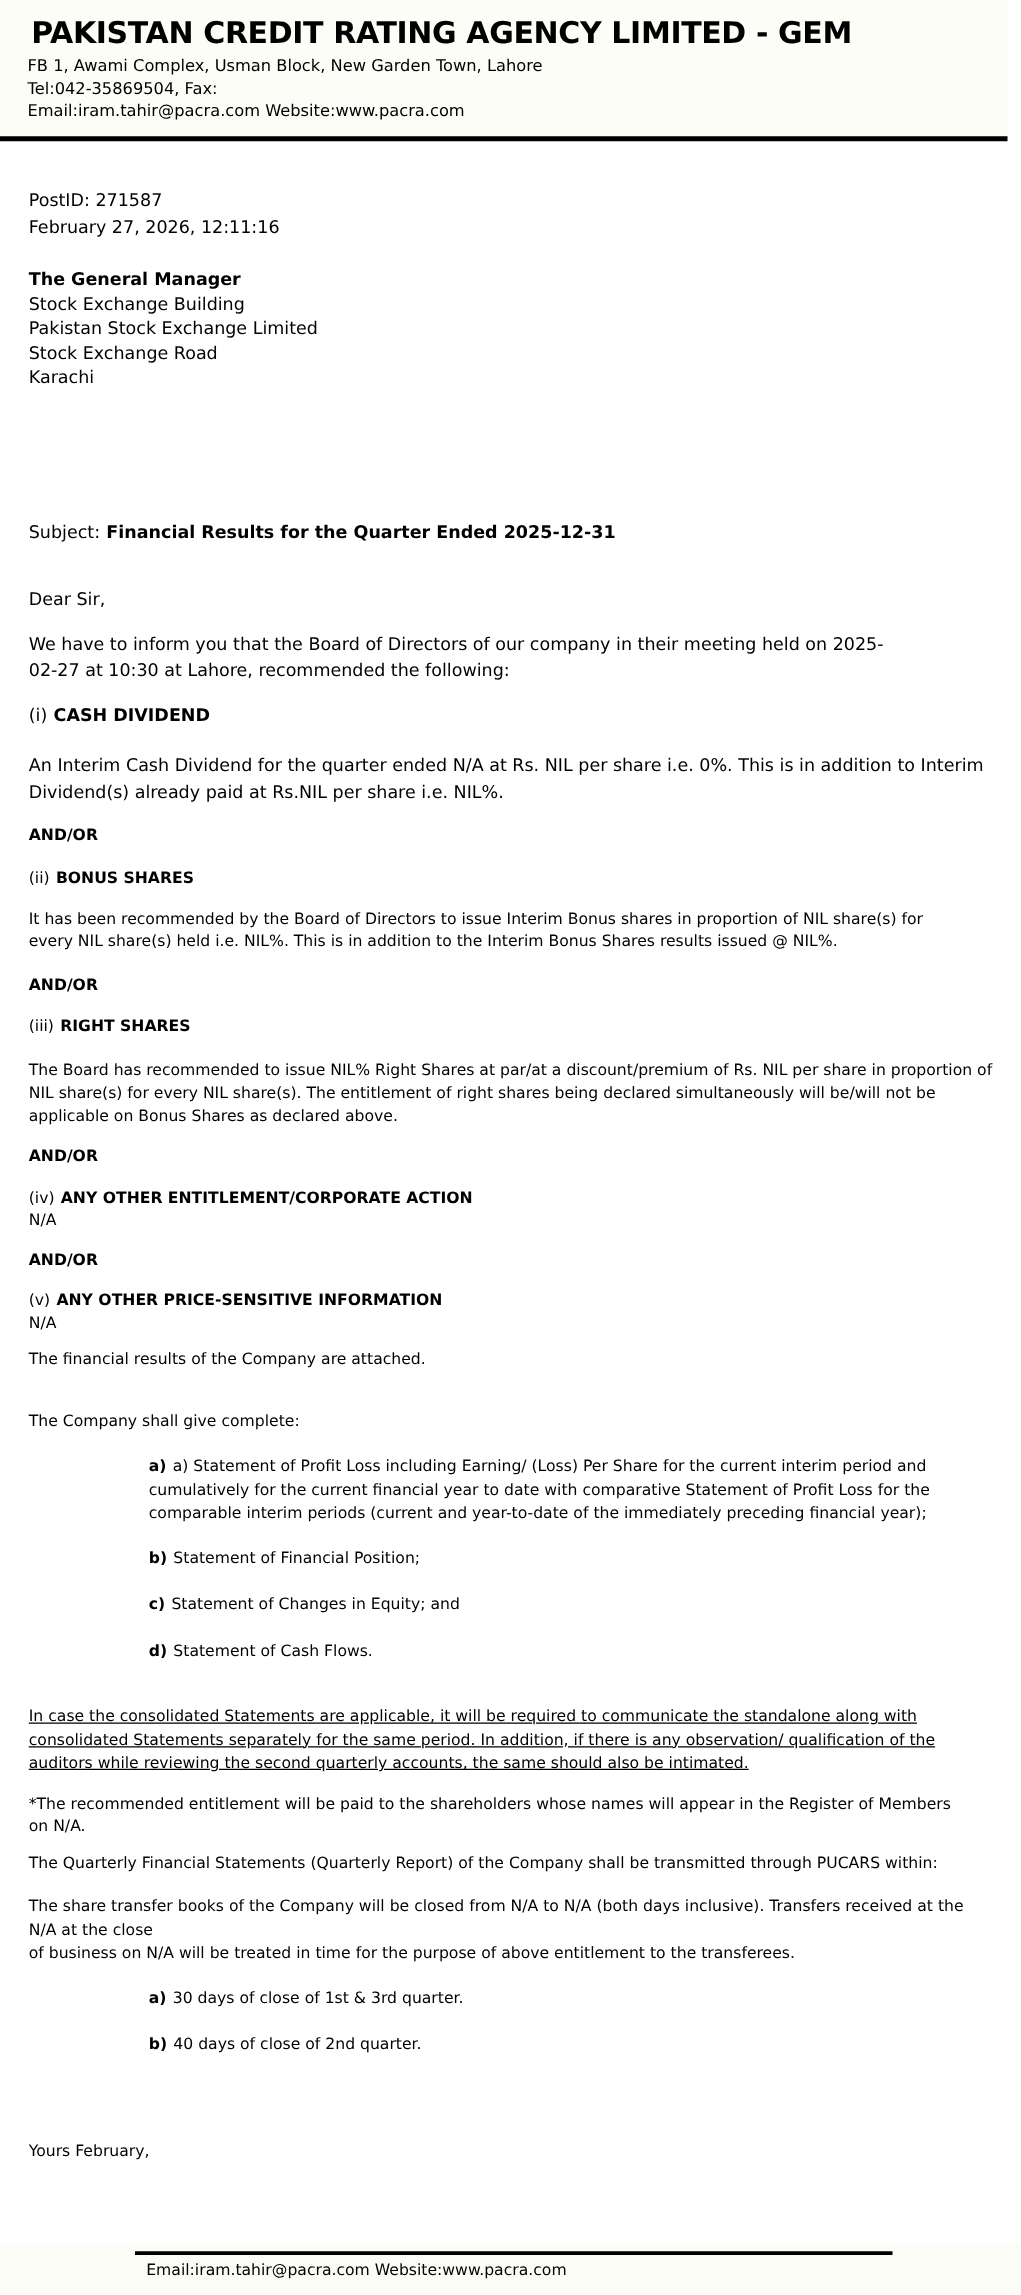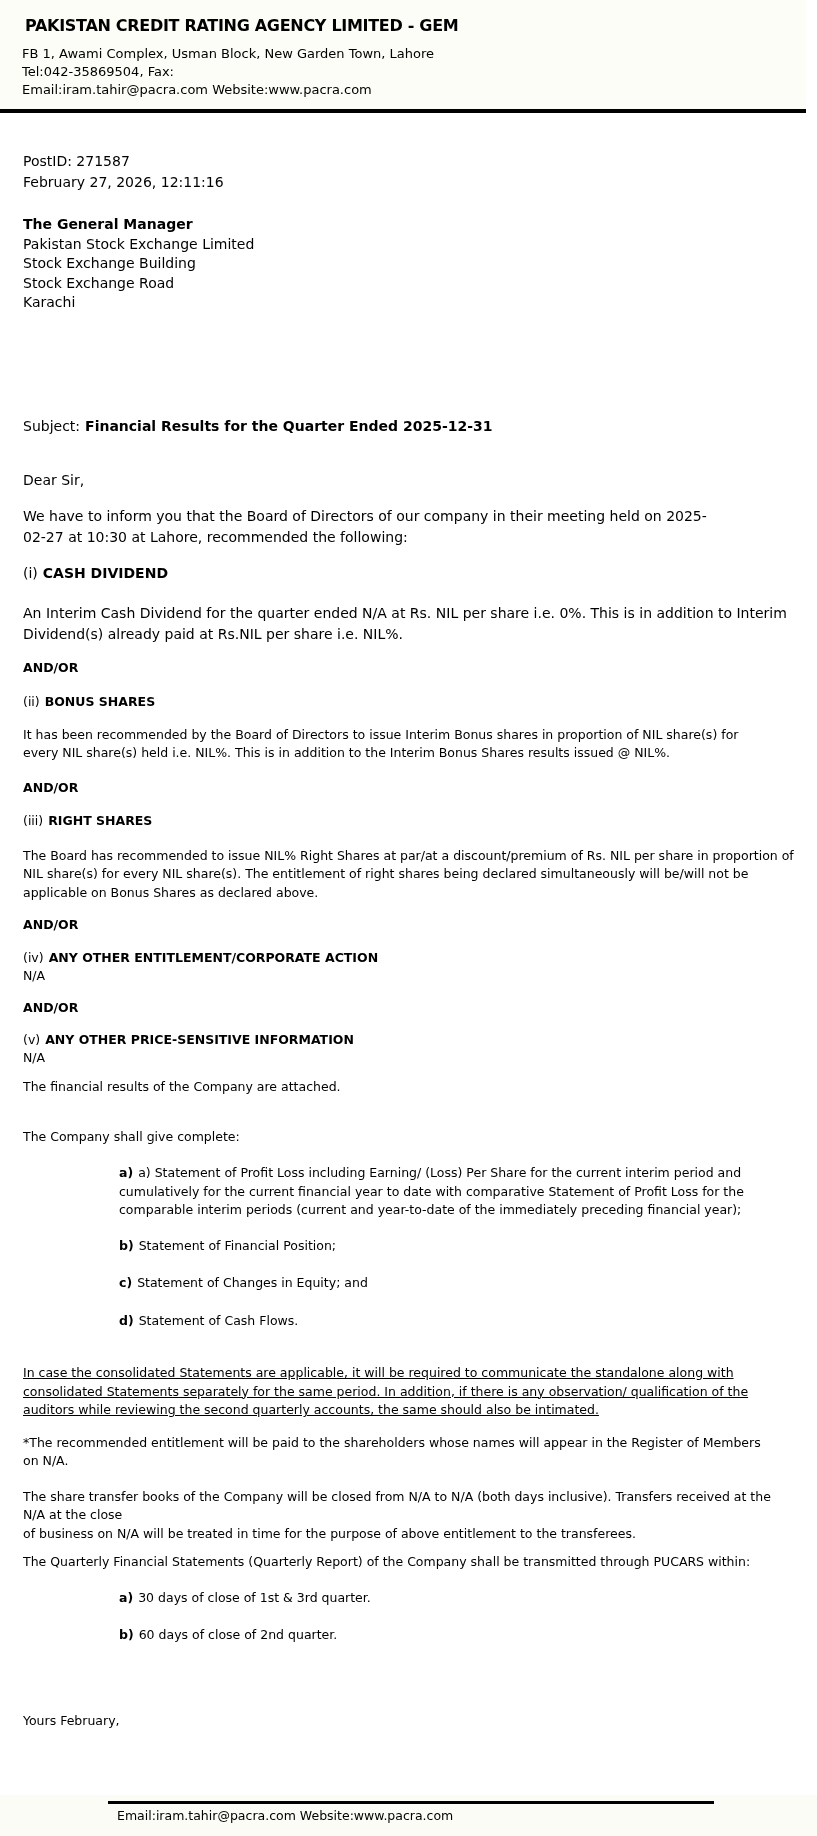--- a/index.html
+++ b/index.html
@@ -13,21 +13,21 @@
   }
   
   .letterhead{
     width:806px;
     background:#fcfdf7;
     border-bottom:4px solid #000000;
     padding:14px 0 10px 0;
   }
   .lh-title{
     margin:0 0 7px 25px;
-    font-size:16px;font-weight:bold;
+    font-size:24px;font-weight:bold;
     letter-spacing:-0.3px;
     line-height:24px;
   }
   .lh-line{
     margin:0 0 0 22px;
     font-size:13px;line-height:18px;
   }
   
   .content{
     width:790px;
@@ -74,22 +74,22 @@
 
   <div class="content">
 
     <div class="meta" style="margin-top:38px;">
       <div>PostID: 271587</div>
       <div>February 27, 2026, 12:11:16</div>
     </div>
 
     <div class="recipient" style="margin-top:22px;">
       <div class="b">The General Manager</div>
+      <div>Stock Exchange Building</div>
       <div>Pakistan Stock Exchange Limited</div>
-      <div>Stock Exchange Building</div>
       <div>Stock Exchange Road</div>
       <div>Karachi</div>
     </div>
 
     <p class="lg" style="margin-top:103px;">
       <span class="num">Subject:</span><span class="b">Financial Results for the Quarter Ended 2025-12-31</span>
     </p>
 
     <p class="lg" style="margin-top:33px;">Dear Sir,</p>
 
@@ -148,33 +148,33 @@
       </p>
       <p class="sm indent" style="margin-top:19px;">
         <span class="lbl">d)</span><span>Statement of Cash Flows.</span>
       </p>
     </div>
 
     <p class="sm" style="margin-top:34px;max-width:760px;text-decoration:underline;">In case the consolidated Statements are applicable, it will be required to communicate the standalone along with consolidated Statements separately for the same period. In addition, if there is any observation/ qualification of the auditors while reviewing the second quarterly accounts, the same should also be intimated.</p>
 
     <p class="sm" style="margin-top:14px;">*The recommended entitlement will be paid to the shareholders whose names will appear in the Register of Members on N/A.</p>
 
+    <p class="sm" style="margin-top:10px;max-width:730px;">The Quarterly Financial Statements (Quarterly Report) of the Company shall be transmitted through PUCARS within:</p>
+
     <p class="sm" style="margin-top:17px;max-width:760px;">
       <span>The share transfer books of the Company will be closed from N/A to N/A (both days inclusive). Transfers received at the N/A at the close</span><br>
       <span>of business on N/A will be treated in time for the purpose of above entitlement to the transferees.</span>
     </p>
-
-    <p class="sm" style="margin-top:10px;max-width:730px;">The Quarterly Financial Statements (Quarterly Report) of the Company shall be transmitted through PUCARS within:</p>
 
     <div>
       <p class="sm indent" style="margin-top:17px;">
         <span class="lbl">a)</span><span>30 days of close of 1st &amp; 3rd quarter.</span>
       </p>
       <p class="sm indent" style="margin-top:19px;">
-        <span class="lbl">b)</span><span>60 days of close of 2nd quarter.</span>
+        <span class="lbl">b)</span><span>40 days of close of 2nd quarter.</span>
       </p>
     </div>
 
     <p class="sm" style="margin-top:67px;">Yours February,</p>
 
   </div>
 
   <div class="footer">
     <div class="footer-rule"></div>
     <div class="footer-text">Email:iram.tahir@pacra.com Website:www.pacra.com</div>

